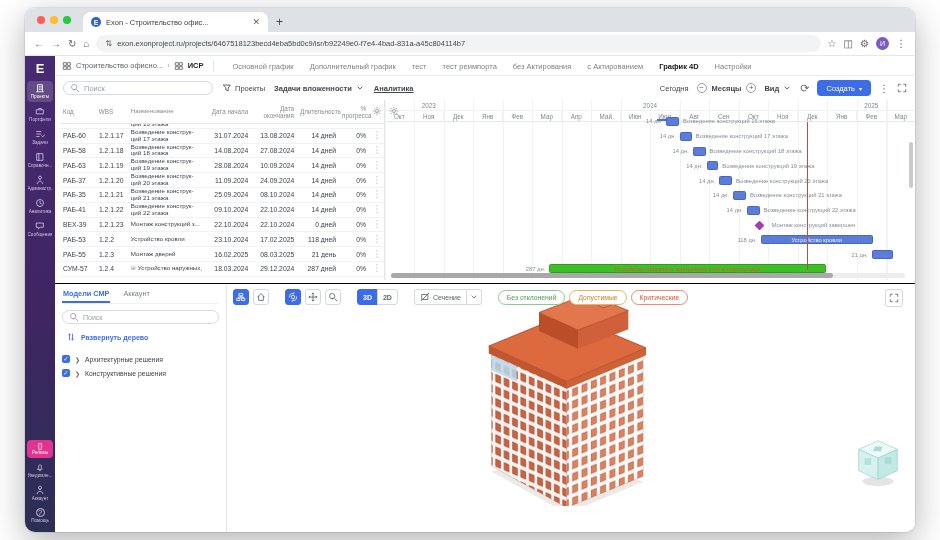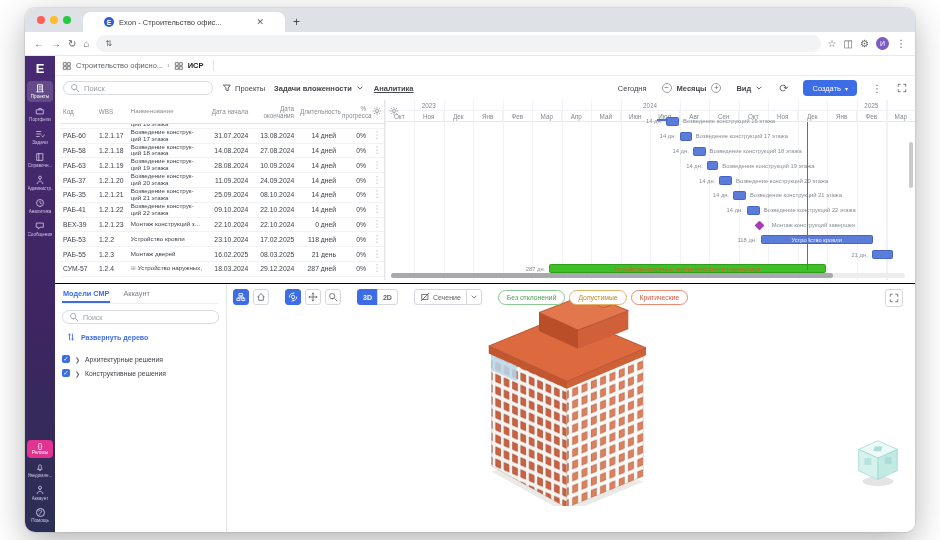--- a/index.html
+++ b/index.html
@@ -8,22 +8,22 @@
   .ic{display:inline-flex;align-items:center;justify-content:center;line-height:1}
   .ic svg{display:block}
 
   
   .window{position:absolute;left:25px;top:8px;width:890px;height:524px;border-radius:10px;
     background:#fff;overflow:hidden;
     box-shadow:0 10px 34px rgba(0,0,0,.30),0 0 0 1px rgba(0,0,0,.07)}
   .tabstrip{height:24px;background:#dee1e6;display:flex;align-items:flex-end;padding-left:8px}
   .traffic{display:flex;gap:5px;align-items:center;height:100%;padding:0 8px 0 4px}
   .light{width:8px;height:8px;border-radius:50%}
-  .tab{width:202px;height:20px;background:#fff;border-radius:8px 8px 0 0;display:flex;
-    align-items:center;gap:5px;padding:0 21px;font-size:7.5px;color:#3c4043;margin-left:4px}
+  .tab{width:185px;height:20px;background:#fff;border-radius:8px 8px 0 0;display:flex;
+    align-items:center;gap:5px;padding:0 8px;font-size:7.5px;color:#3c4043;margin-left:4px}
   .favicon{width:10px;height:10px;border-radius:50%;background:#2f5fd6;color:#fff;font-size:7px;
     font-weight:bold;display:flex;align-items:center;justify-content:center;flex:none}
   .tabtitle{white-space:nowrap;overflow:hidden;text-overflow:ellipsis;flex:1}
   .tabclose{color:#5f6368;font-size:9px}
   .newtab{color:#454748;font-size:12px;margin:0 0 3px 8px}
   .btoolbar{height:24px;display:flex;align-items:center;gap:7px;padding:0 9px;background:#fff;
     border-bottom:1px solid #e6e8ea}
   .navic{color:#5f6368;font-size:10px}
   .urlbar{flex:1;height:17px;background:#f1f3f4;border-radius:9px;display:flex;align-items:center;
     gap:5px;padding:0 9px;font-size:7.5px;color:#45484d;overflow:hidden;white-space:nowrap}
@@ -48,21 +48,21 @@
   .crumb{display:flex;align-items:center;gap:4px}
   .crumb b{color:#202124;font-size:7.5px}
   .vsep{width:1px;height:11px;background:#e0e2e5;margin:0 10px}
   .apptab{padding:0 8px;height:20px;display:flex;align-items:center;color:#7d848b;white-space:nowrap}
   .apptab.active{color:#17181a;font-weight:bold}
   .ctrlrow{height:24px;display:flex;align-items:center;padding:0 8px;gap:9px;font-size:7.5px;color:#3c4043}
   .searchpill{width:150px;height:14px;border:1px solid #d8dbdf;border-radius:7px;display:flex;
     align-items:center;gap:4px;padding:0 6px;color:#9aa0a6}
   .ctl{display:flex;align-items:center;gap:3px;color:#44474c}
   .und{text-decoration:underline}
-  .right{margin-left:auto;display:flex;align-items:center;gap:15px}
+  .right{margin-left:auto;display:flex;align-items:center;gap:8px}
   .circ{width:10px;height:10px;border:1px solid #9aa0a6;border-radius:50%;color:#5f6368;font-size:8px;
     display:flex;align-items:center;justify-content:center;line-height:1}
   .createbtn{background:#3d6ce7;color:#fff;border-radius:4px;height:16px;padding:0 9px;display:flex;
     align-items:center;gap:4px;font-size:7.5px}
 
   
   .gantt{position:absolute;top:44px;left:0;right:0;height:180px}
   .tpane{position:absolute;left:5px;top:0;width:325px;height:180px;overflow:hidden;border-right:1px solid #e4e6e9}
   .thead{display:flex;height:24px;border-bottom:1px solid #e4e6e9;background:#fff;position:relative;
     z-index:2;color:#878d94;font-size:6.3px;align-items:center}
@@ -150,20 +150,21 @@
     <span class="newtab">+</span>
   </div>
 
   <div class="btoolbar">
     <span class="navic">←</span>
     <span class="navic">→</span>
     <span class="navic">↻</span>
     <span class="navic">⌂</span>
     <div class="urlbar">
       <span class="ic" style="color:#5f6368;font-size:8px">⇅</span>
+      <span>exon.exonproject.ru/projects/6467518123becd4eba5bd0c9/isr/b92249e0-f7e4-4bad-831a-a45c804114b7</span>
     </div>
     <span class="navic">☆</span>
     <span class="navic">◫</span>
     <span class="navic">⚙</span>
     <span class="avatar">И</span>
     <span class="navic">⋮</span>
   </div>
 
   <div class="app">
 
@@ -268,20 +269,30 @@
           <span>Строительство офисно...</span>
           <span style="color:#9aa0a6">›</span>
           <span class="ic">
               <svg width="10" height="10" viewBox="0 0 12 12" fill="none" stroke="currentColor" stroke-width="1" stroke-linecap="round" stroke-linejoin="round">
                 <path d="M2 2h3.2v3.2H2zM6.8 2H10v3.2H6.8zM2 6.8h3.2V10H2zM6.8 6.8H10V10H6.8z"></path>
               </svg>
             </span>
           <b>ИСР</b>
         </div>
         <div class="vsep"></div>
+        <div style="display:flex;height:100%">
+            <div class="apptab">Основной график</div>
+            <div class="apptab">Дополнительный график</div>
+            <div class="apptab">тест</div>
+            <div class="apptab">тест реимпорта</div>
+            <div class="apptab">без Актирования</div>
+            <div class="apptab">с Актированием</div>
+            <div class="apptab active">График 4D</div>
+            <div class="apptab">Настройки</div>
+          </div>
       </div>
 
       <div class="ctrlrow">
         <div class="searchpill">
           <span class="ic">
               <svg width="10" height="10" viewBox="0 0 12 12" fill="none" stroke="currentColor" stroke-width="1" stroke-linecap="round" stroke-linejoin="round">
                 <path d="M8 8l2.6 2.6M5 8.2A3.2 3.2 0 105 1.8a3.2 3.2 0 000 6.4z"></path>
               </svg>
             </span>
           <span>Поиск</span>

